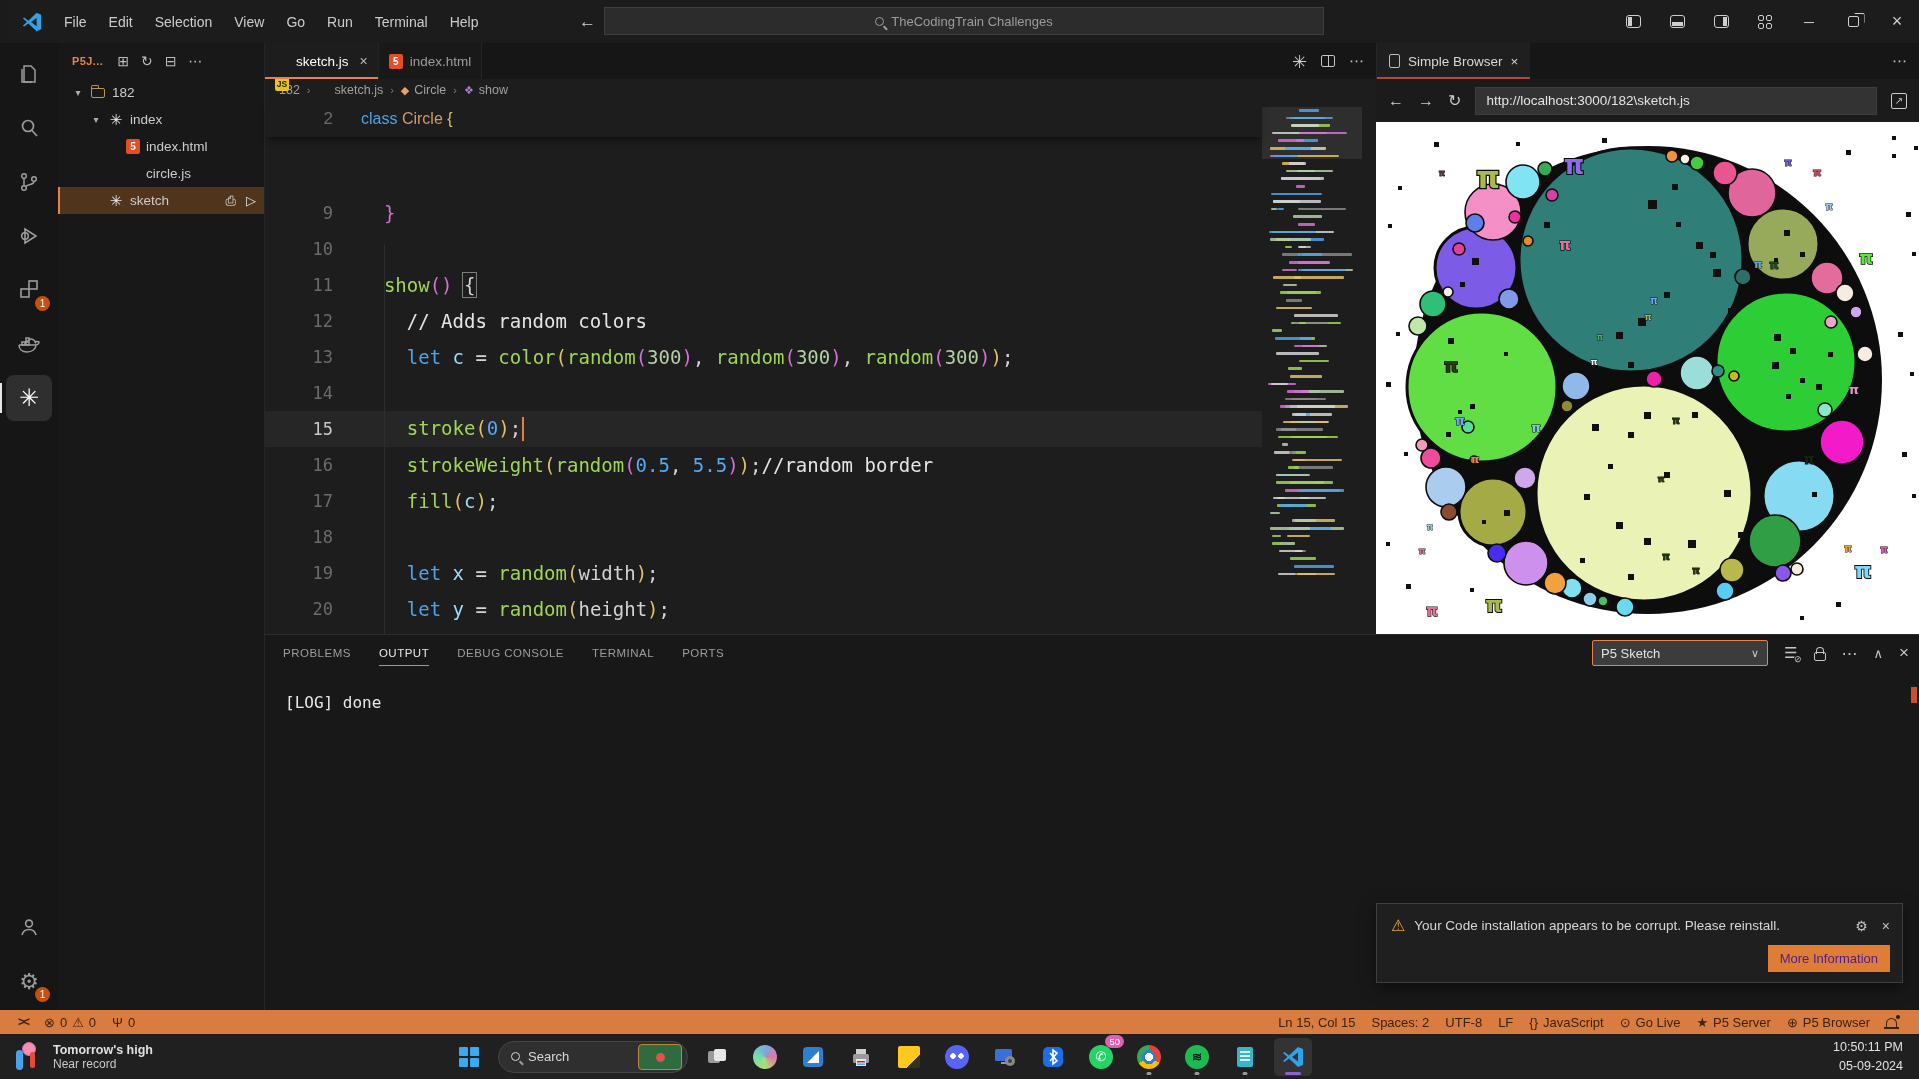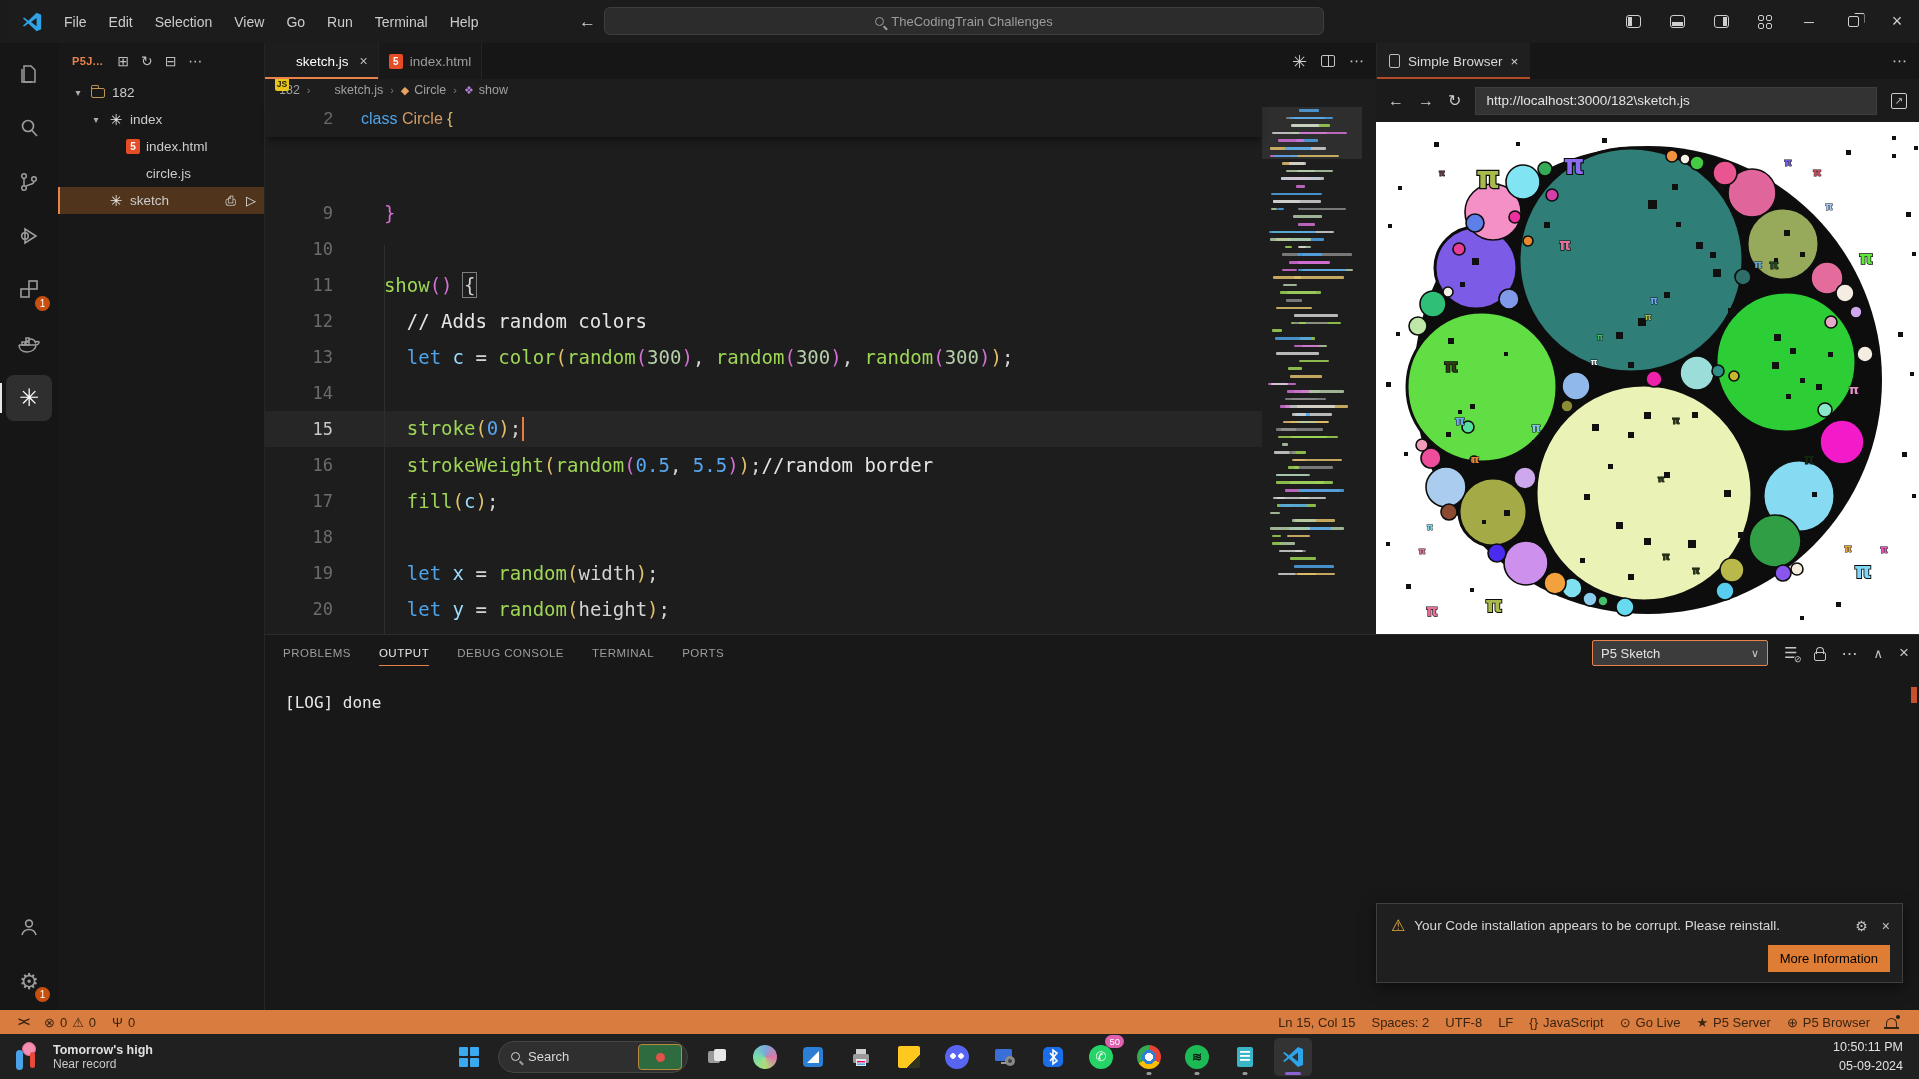--- a/index.html
+++ b/index.html
@@ -6,21 +6,21 @@
   html,body { background:#000; }
   body { font-family:"Liberation Sans", sans-serif; }
   #root { position:relative; width:1919px; height:1079px; overflow:hidden; background:#1b1b1b; }
 
   
   .titlebar { position:absolute; top:0; left:9px; right:0; height:43px; background:#1c1c1c; display:flex; align-items:center; color:#cccccc; font-size:14px; }
   .vslogo { width:22px; height:22px; margin:0 10px 0 12px; }
   .menubar { display:flex; }
   .menu-item { padding:5px 11px; border-radius:5px; cursor:default; }
   .nav-arrows { position:absolute; left:570px; display:flex; gap:16px; color:#cfcfcf; font-size:17px; }
-  .cmd-center { position:absolute; left:50%; transform:translateX(-50%); top:7px; width:720px; height:28px; background:#2c2c2c; border:1px solid #3e3e3e; border-radius:6px; display:flex; align-items:center; justify-content:center; color:#9d9d9d; font-size:13px; gap:7px; }
+  .cmd-center { position:absolute; left:50%; transform:translateX(-50%); top:7px; width:720px; height:28px; background:#2c2c2c; border:1px solid #3e3e3e; border-radius:0; display:flex; align-items:center; justify-content:center; color:#9d9d9d; font-size:13px; gap:7px; }
   .mag { width:9px; height:9px; border:1.6px solid #9d9d9d; border-radius:50%; position:relative; display:inline-block; }
   .mag::after { content:""; position:absolute; width:5px; height:1.6px; background:#9d9d9d; transform:rotate(45deg); left:7px; top:9px; }
   .win-controls { position:absolute; right:0; top:0; height:43px; display:flex; align-items:center; }
   .wc { width:44px; height:43px; display:flex; align-items:center; justify-content:center; color:#cfcfcf; }
   .lay-box { width:15px; height:13px; border:1.4px solid #cfcfcf; border-radius:3px; position:relative; }
   .lay-box i { position:absolute; background:#cfcfcf; }
   .lay-left i { left:1px; top:1px; bottom:1px; width:4px; }
   .lay-bottom i { left:1px; right:1px; bottom:1px; height:4px; }
   .lay-right i { right:1px; top:1px; bottom:1px; width:4px; }
   .grid4 { width:14px; height:14px; display:grid; grid-template-columns:6px 6px; grid-gap:2px; }
@@ -120,21 +120,21 @@
   .lockic::before { content:""; position:absolute; top:-6px; left:1.4px; width:6px; height:6px; border:1.6px solid #c5c5c5; border-bottom:none; border-radius:4px 4px 0 0; }
   .output { padding:22px 0 0 20px; font-family:"DejaVu Sans Mono", monospace; font-size:16px; color:#e8e8e8; }
   .output b { font-weight:normal; }
   .panel-scrollmark { position:absolute; right:2px; top:52px; width:6px; height:16px; background:#c8502a; }
 
   
   .notif { position:absolute; right:16px; top:903px; width:527px; height:80px; background:#1f1f1f; border:1px solid #3f3f3f; box-shadow:0 4px 14px rgba(0,0,0,.5); color:#d7d7d7; font-size:13.5px; z-index:9; }
   .notif-row { display:flex; align-items:center; gap:9px; padding:12px 12px 0 14px; }
   .warn-tri { color:#e2a83c; font-size:16px; }
   .notif-acts { margin-left:auto; display:flex; gap:14px; color:#c5c5c5; font-size:14px; }
-  .notif-btn { position:absolute; right:12px; bottom:10px; background:#df7d35; color:#000000; font-size:13px; padding:6px 12px; border:none; cursor:pointer; }
+  .notif-btn { position:absolute; right:12px; bottom:10px; background:#df7d35; color:#4c1d95; font-size:13px; padding:6px 12px; border:none; cursor:pointer; }
 
   
   .statusbar { position:absolute; left:0; right:0; top:1010px; height:24px; background:#d97c3f; color:#3a2310; font-size:13px; display:flex; align-items:center; padding:0 10px; }
   .sb-item { display:flex; align-items:center; gap:5px; padding:0 8px; height:100%; }
   .sb-left { display:flex; align-items:center; }
   .sb-right { margin-left:auto; display:flex; align-items:center;justify-content:space-between; }
   .remote-ic { font-weight:bold; letter-spacing:-2px; font-size:12px; }
   .bell { width:11px; height:9px; border:1.5px solid #3a2310; border-bottom:none; border-radius:6px 6px 0 0; position:relative; margin-right:4px; }
   .bell::after { content:""; position:absolute; left:-3px; right:-3px; bottom:-2px; height:1.5px; background:#3a2310; }
   .bell::before { content:""; position:absolute; width:4px; height:4px; background:#1f1f1f; border-radius:50%; right:-4px; top:-4px; }

